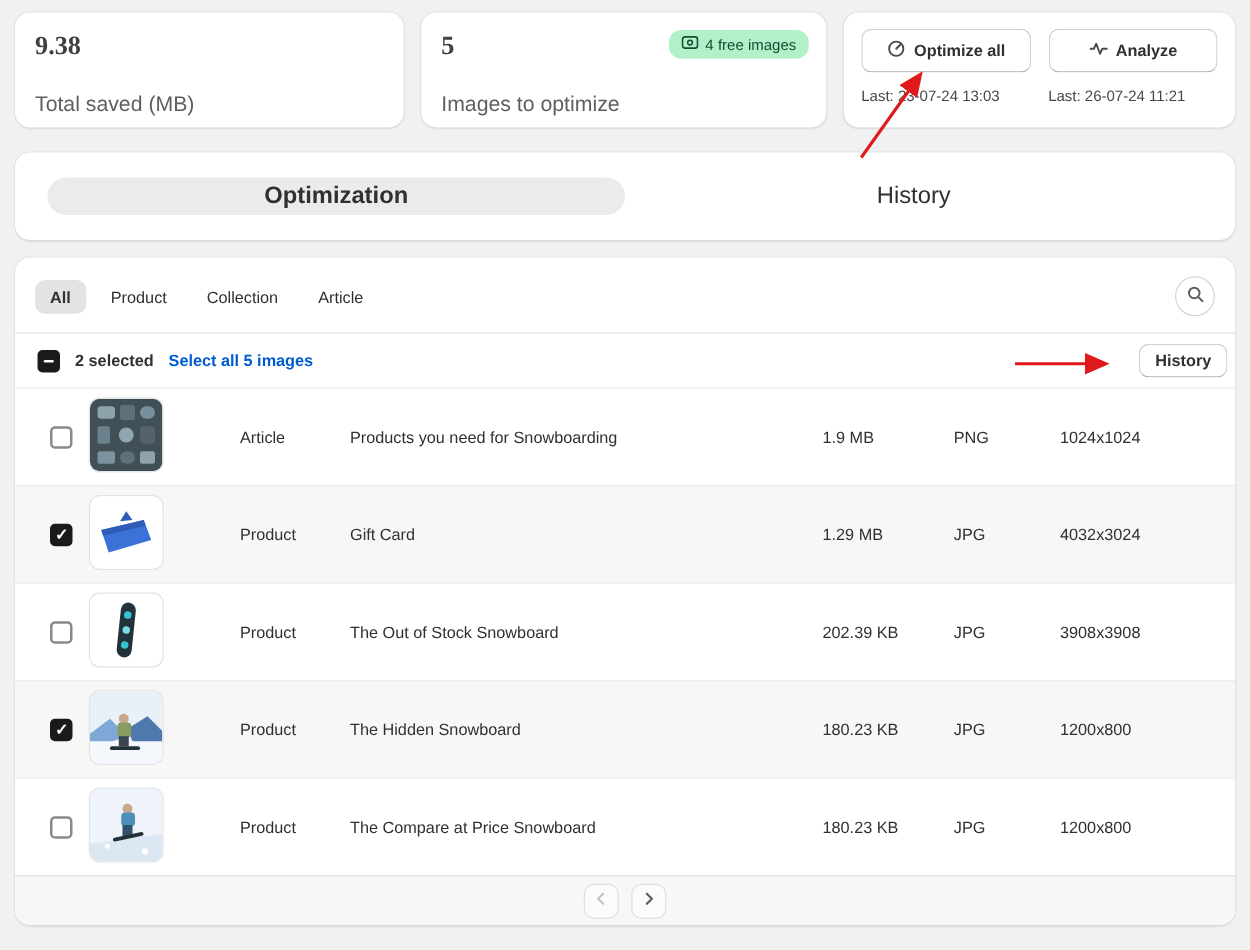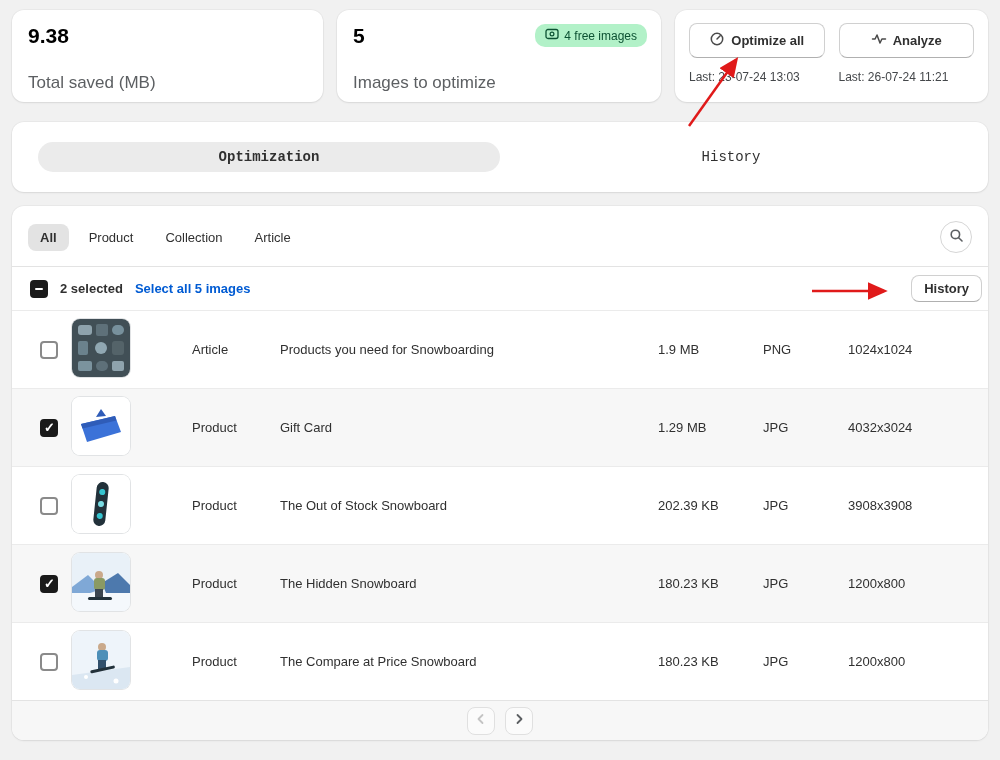--- a/index.html
+++ b/index.html
@@ -15,21 +15,21 @@
   .card {
     background: #fff;
     border-radius: 12px;
     box-shadow: 0 1px 2px rgba(0,0,0,.08), 0 0 0 1px rgba(0,0,0,.03);
   }
 
   
   .stats-row { display: flex; gap: 14px; padding: 10px 12px 0 12px; }
   .stat-card { flex: 0 0 311px; height: 92px; padding: 14px 16px; position: relative; }
   .stat-card-mid { flex: 1 1 auto; }
-  .stat-value { font-size: 21px; font-weight: 700; color: #000000; }
+  .stat-value { font-size: 21px; font-weight: 700; color: #404040; font-family: Liberation Serif, serif; }
   .stat-label { font-size: 17px; color: #5c5f62; margin-top: 25px; }
   .badge {
     position: absolute; top: 14px; right: 14px;
     display: inline-flex; align-items: center; gap: 5px;
     background: #b2f1c8; color: #0c5132;
     font-size: 12px; padding: 4px 10px; border-radius: 10px;
   }
 
   .actions-card { flex: 0 0 313px; height: 92px; display: flex; gap: 14px; padding: 13px 14px; }
   .action-col { display: flex; flex-direction: column; align-items: flex-start; gap: 12px; flex: 1; }
@@ -40,21 +40,21 @@
     font-size: 13px; font-weight: 600; color: #303030;
     font-family: inherit; cursor: pointer;
   }
   .action-col .btn { width: 100%; padding: 7px 10px; }
   .last-text { font-size: 12px; color: #44474a; }
 
   
   .tabs-card { margin: 20px 12px 0; height: 70px; display: flex; align-items: center; padding: 0 26px; }
   .tab {
     flex: 1; display: flex; align-items: center; justify-content: center;
-    height: 30px; font-size: 14px; color: #303030; border-radius: 15px; cursor: pointer; font-family: Liberation Mono, monospace;
+    height: 30px; font-size: 19px; color: #303030; border-radius: 15px; cursor: pointer;
   }
   .tab.selected { background: #ebebeb; font-weight: 600; }
 
   
   .main-card { margin: 14px 12px 0; overflow: hidden; }
   .filter-row { display: flex; align-items: center; justify-content: space-between; padding: 15px 16px 13px; }
   .filter-tabs { display: flex; align-items: center; gap: 8px; justify-content: flex-end; }
   .filter-tab { font-size: 13px; color: #303030; padding: 6px 12px; border-radius: 8px; cursor: pointer; }
   .filter-tab.selected { background: #e3e3e3; font-weight: 600; }
   .search-btn {

